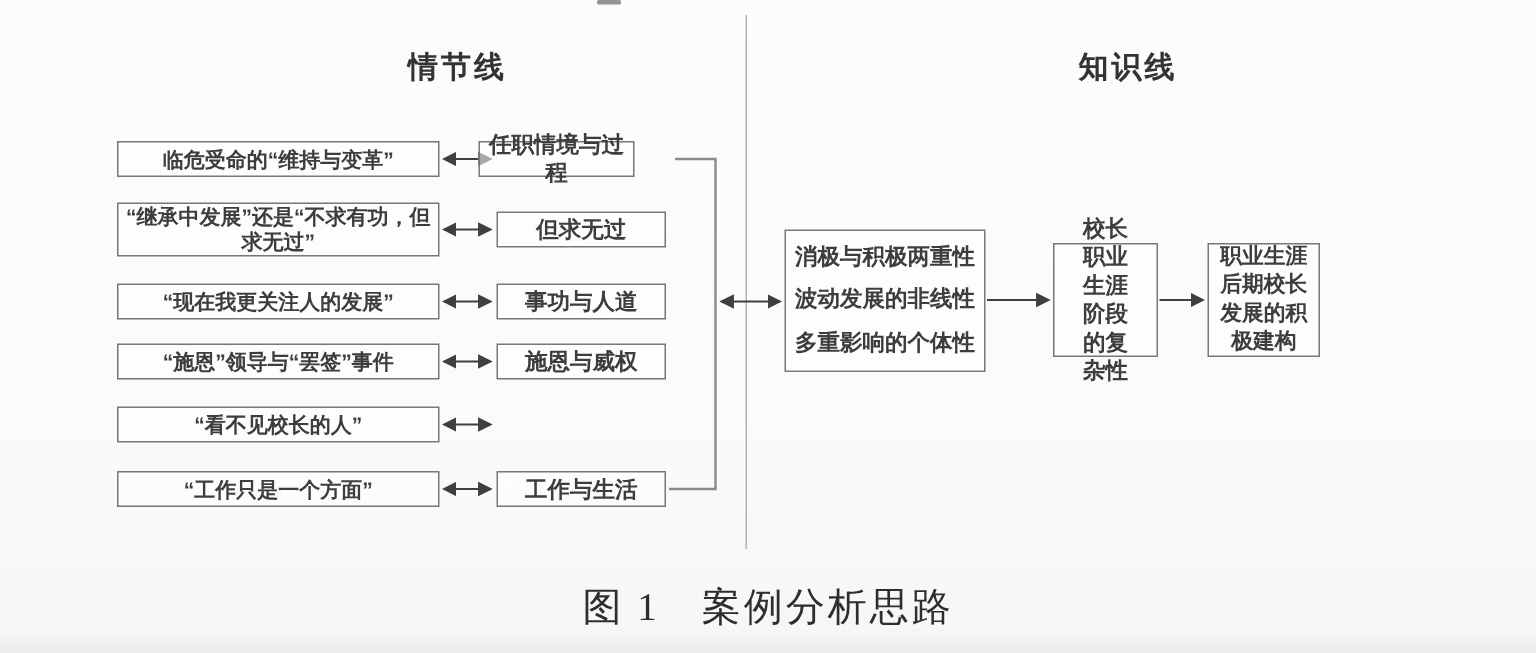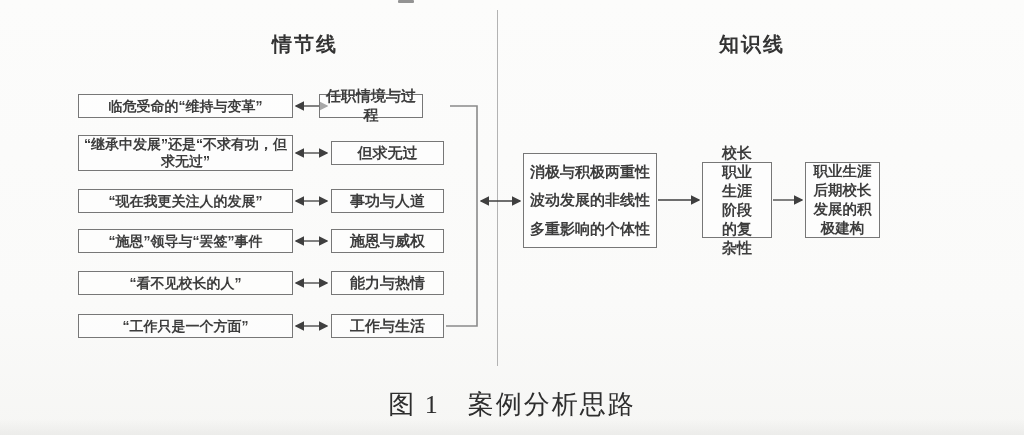--- a/index.html
+++ b/index.html
@@ -85,21 +85,20 @@
   <div class="box lbox lb1">“继承中发展”还是“不求有功，但求无过”</div>
   <div class="box lbox lb2">“现在我更关注人的发展”</div>
   <div class="box lbox lb3">“施恩”领导与“罢签”事件</div>
   <div class="box lbox lb4">“看不见校长的人”</div>
   <div class="box lbox lb5">“工作只是一个方面”</div>
 
   <div class="box mbox mb0">任职情境与过程</div>
   <div class="box mbox mb1">但求无过</div>
   <div class="box mbox mb2">事功与人道</div>
   <div class="box mbox mb3">施恩与威权</div>
-  <div class="box mbox mb4">能力与热情</div>
   <div class="box sumbox">
     <div>消极与积极两重性</div>
     <div>波动发展的非线性</div>
     <div>多重影响的个体性</div>
   </div>
 
   <div class="box mbox mb5">工作与生活</div>
   <div class="box stagebox">校长职业生涯阶段的复杂性</div>
   <div class="box outbox">职业生涯后期校长发展的积极建构</div>
 

